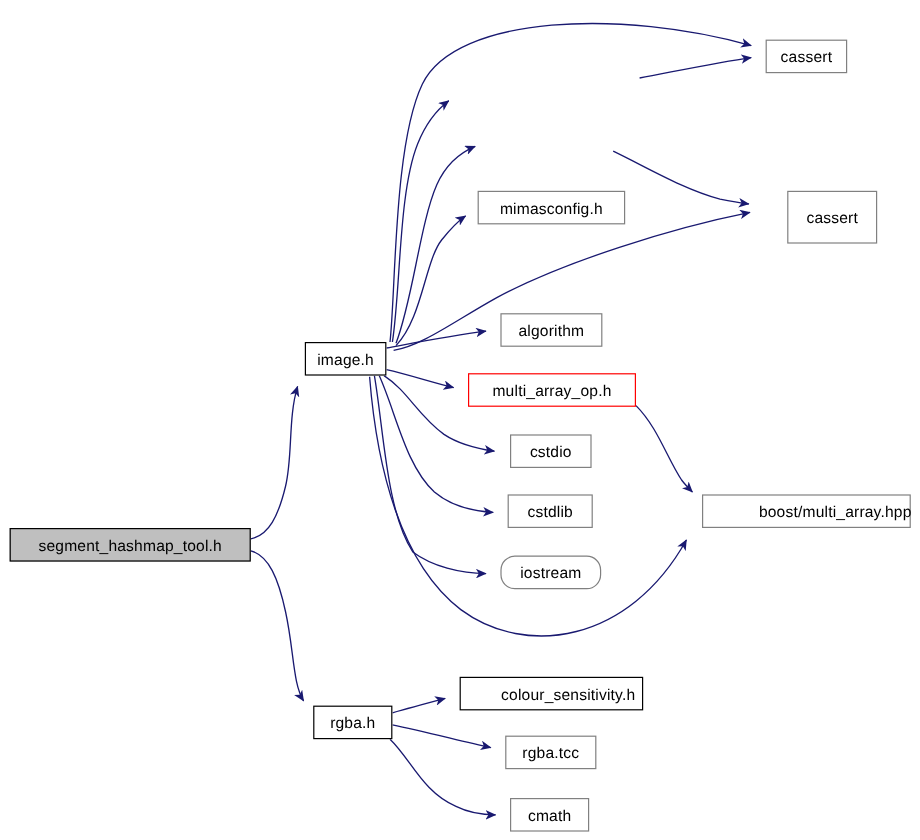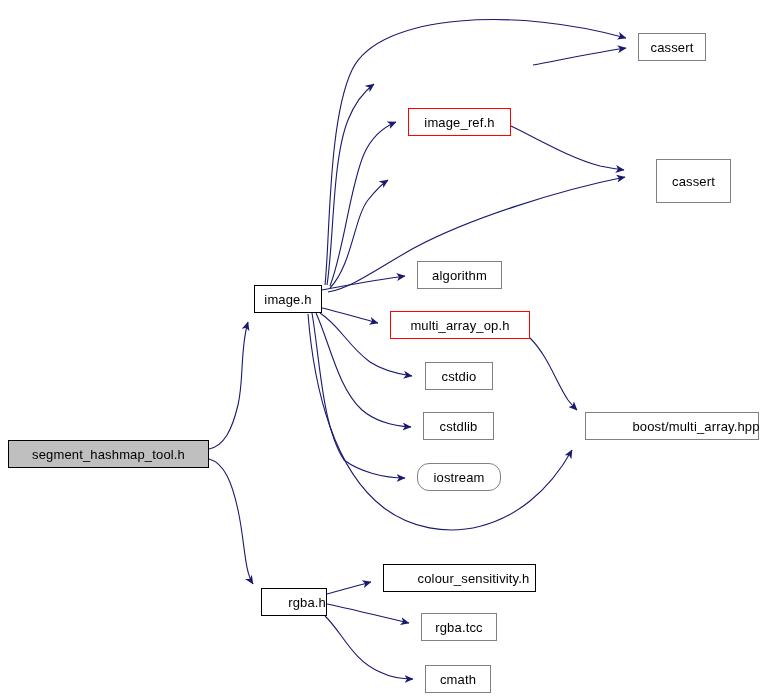--- a/index.html
+++ b/index.html
@@ -102,29 +102,29 @@
   </svg>
 
   <div class="node root" style="left:8px; top:440px; width:201px; height:28px;">
     <span class="lbl">segment_hashmap_tool.h</span>
   </div>
 
   <div class="node black" style="left:254px; top:285px; width:68px; height:28px;">
     <span class="lbl">image.h</span>
   </div>
 
-  <div class="node black" style="left:261px; top:588px; width:66px; height:28px;justify-content:flex-end;">
+  <div class="node black" style="left:261px; top:588px; width:66px; height:28px;">
     <span class="lbl">rgba.h</span>
   </div>
 
 
-  <div class="node red" style="left:408px; top:108px; width:103px; height:28px;">
-    <span class="lbl">image_ref.h</span>
+
+  <div class="node" style="left:398px; top:159px; width:123px; height:28px;">
+    <span class="lbl">mimasconfig.h</span>
   </div>
-
 
   <div class="node" style="left:417px; top:261px; width:85px; height:28px;">
     <span class="lbl">algorithm</span>
   </div>
 
   <div class="node red" style="left:390px; top:311px; width:140px; height:28px;">
     <span class="lbl">multi_array_op.h</span>
   </div>
 
   <div class="node" style="left:425px; top:362px; width:68px; height:28px;">

